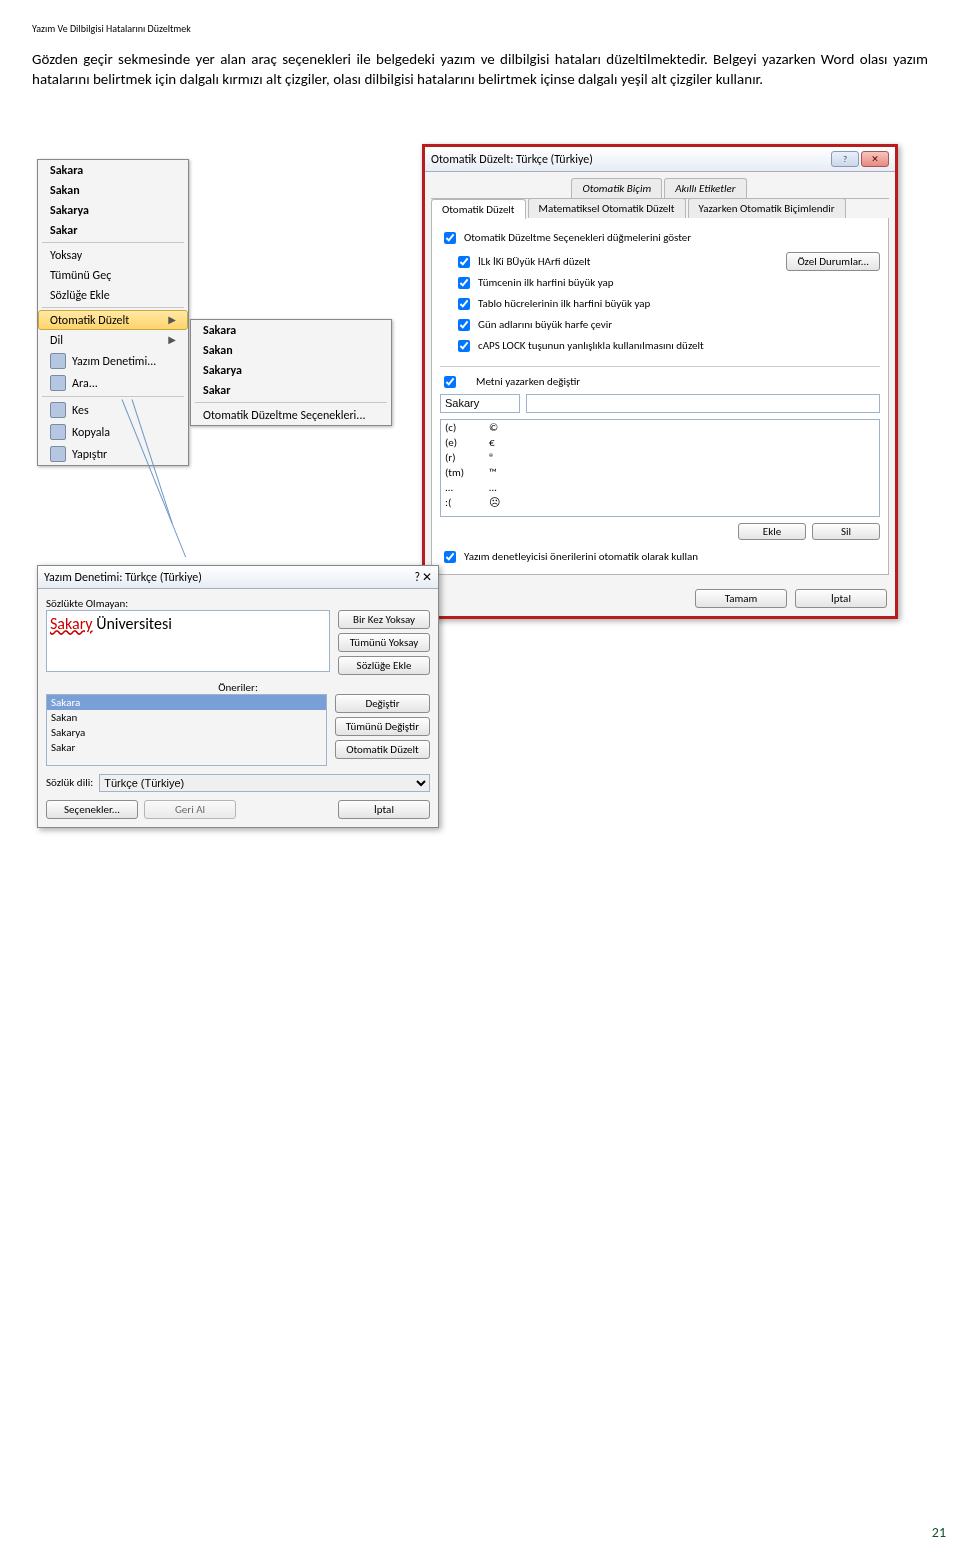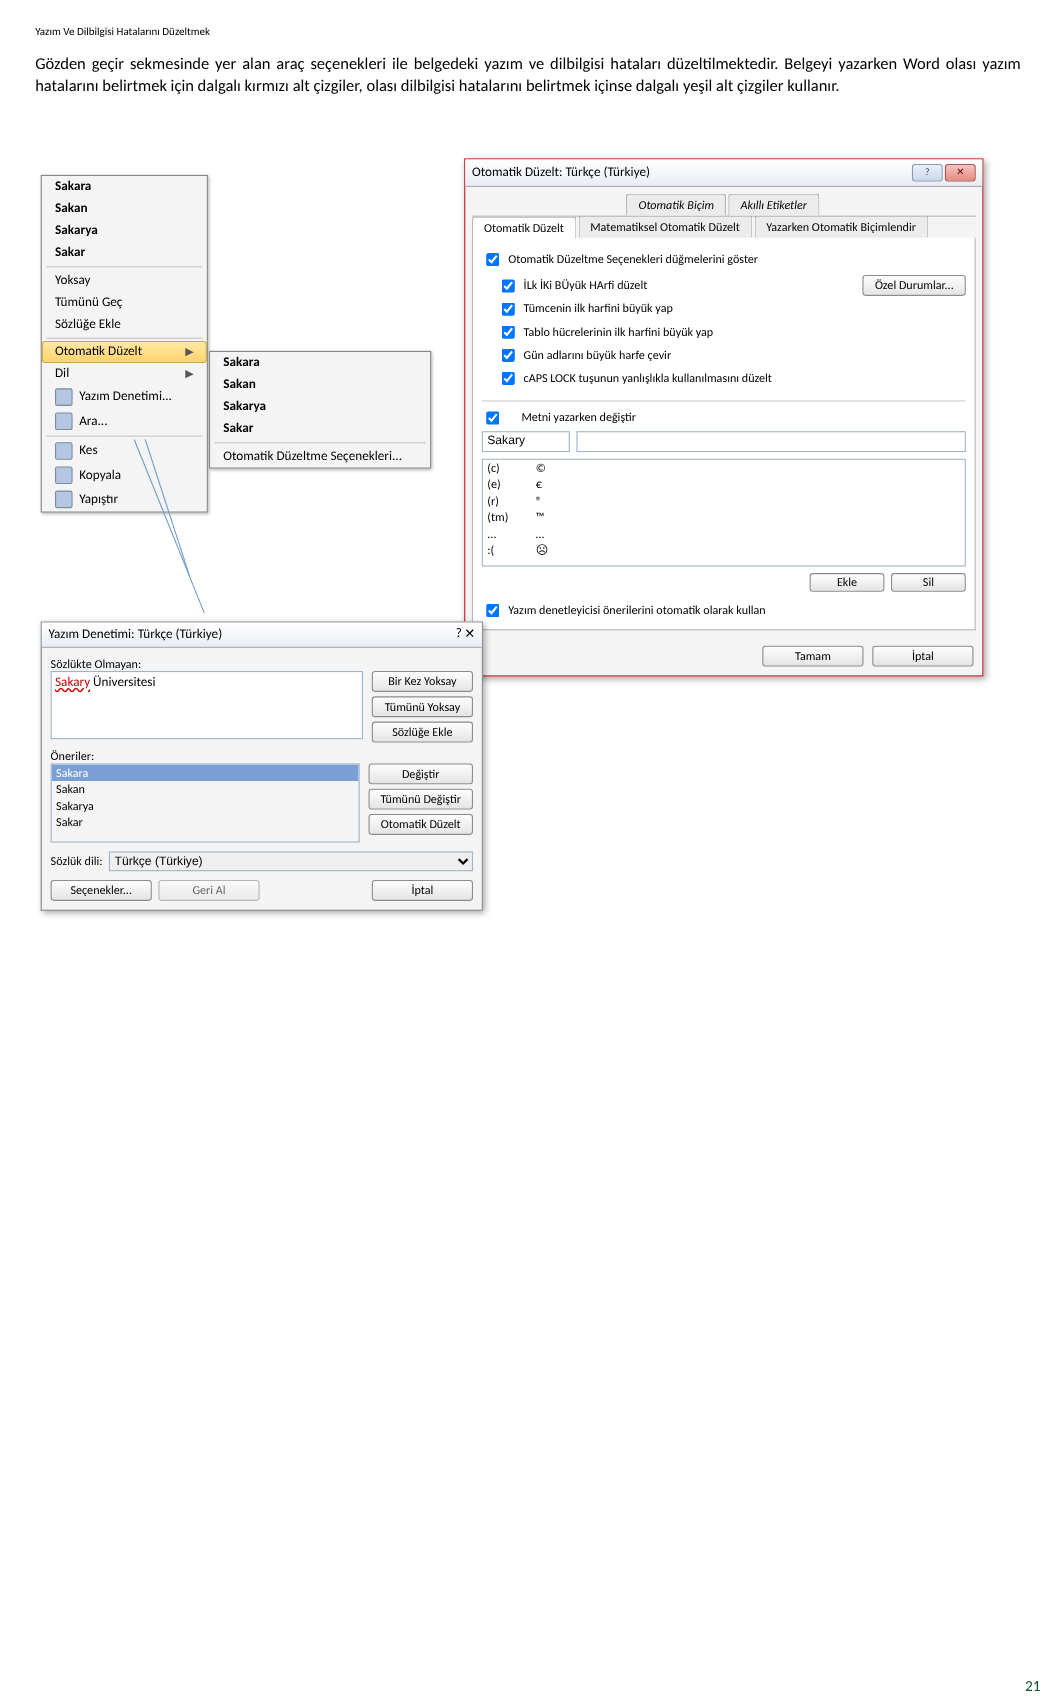--- a/index.html
+++ b/index.html
@@ -9,21 +9,21 @@
   .figures { position:relative; height:780px; margin-top:10px; }
   
   .panel { position:absolute; background:#f4f4f4; border:1px solid #888; box-shadow:1px 1px 3px rgba(0,0,0,.3); font-size:12px; }
   .panel .item { padding:3px 12px; white-space:nowrap; display:flex; align-items:center; gap:6px; }
   .panel .item.bold { font-weight:bold; }
   .panel .item.highlight { background:linear-gradient(#ffe9a5,#ffd36b); border:1px solid #c9a93e; border-radius:3px; padding:2px 11px; }
   .panel .sep { height:0; border-top:1px solid #c7c7c7; margin:2px 4px; }
   .panel .icon { width:14px; height:14px; display:inline-block; background:#b5c7e0; border:1px solid #7a8ca3; border-radius:2px; }
   .panel .arrow { margin-left:auto; font-size:10px; color:#555; }
   
-  .dialog { position:absolute; background:#f4f4f4; border:1px solid #b91c1c; box-shadow:2px 2px 6px rgba(0,0,0,.35); font-size:11px; }
+  .dialog { position:absolute; background:#f4f4f4; border:3px solid #b91c1c; box-shadow:2px 2px 6px rgba(0,0,0,.35); font-size:11px; }
   .dialog .titlebar { height:24px; background:linear-gradient(#fff,#e7ecf4); border-bottom:1px solid #aab; display:flex; align-items:center; padding:0 6px; font-size:12px; }
   .dialog .titlebar .winbtns { margin-left:auto; display:flex; gap:2px; }
   .dialog .titlebar .wb { width:26px; height:14px; border:1px solid #8a9ab5; background:linear-gradient(#eaf0fb,#cbd7ea); border-radius:3px; font-size:9px; display:flex; align-items:center; justify-content:center; color:#445; }
   .dialog .titlebar .wb.close { background:linear-gradient(#f7c5c0,#e58a80); border-color:#a55; color:#600;}
   .tabrow { display:flex; border-bottom:1px solid #b7b7b7; margin:6px 6px 0 6px; }
   .tab { padding:3px 10px; border:1px solid #b7b7b7; border-bottom:none; background:#ececec; margin-right:2px; font-size:11px; border-radius:3px 3px 0 0; }
   .tab.active { background:#fff; position:relative; top:1px; }
   .tabbody { margin:0 6px 6px 6px; background:#fff; border:1px solid #b7b7b7; border-top:none; padding:8px; }
   .chk { display:flex; align-items:center; gap:5px; margin:3px 0 3px 14px; }
   .chk input { width:12px; height:12px; }
@@ -213,31 +213,31 @@
         <span>Yazım Denetimi: Türkçe (Türkiye)</span>
         <div class="winbtns" style="margin-left:auto; display:flex; gap:2px;">
           <div class="wb">?</div>
           <div class="wb close">✕</div>
         </div>
       </div>
       <div class="body">
         <div class="fieldlabel">Sözlükte Olmayan:</div>
         <div class="spellcol">
           <div style="flex:1;">
-            <div style="border:1px solid #9fb4cc; background:#fff; height:54px; padding:3px; font-size:12px;">
+            <div style="border:1px solid #9fb4cc; background:#fff; height:54px; padding:3px; font-size:16px;">
               <span style="color:#c00; text-decoration:underline wavy #c00;">Sakary</span><span> Üniversitesi</span>
             </div>
           </div>
           <div class="rightbtns">
             <span class="btn">Bir Kez Yoksay</span>
             <span class="btn">Tümünü Yoksay</span>
             <span class="btn">Sözlüğe Ekle</span>
           </div>
         </div>
-        <div class="fieldlabel" style="margin-top:6px;">Öneriler:</div>
+        <div class="fieldlabel" style="margin-top:6px;text-align:center;">Öneriler:</div>
         <div class="spellcol">
           <div class="sugbox" style="flex:1;">
             <div class="sug sel">Sakara</div>
             <div class="sug">Sakan</div>
             <div class="sug">Sakarya</div>
             <div class="sug">Sakar</div>
           </div>
           <div class="rightbtns">
             <span class="btn">Değiştir</span>
             <span class="btn">Tümünü Değiştir</span>

